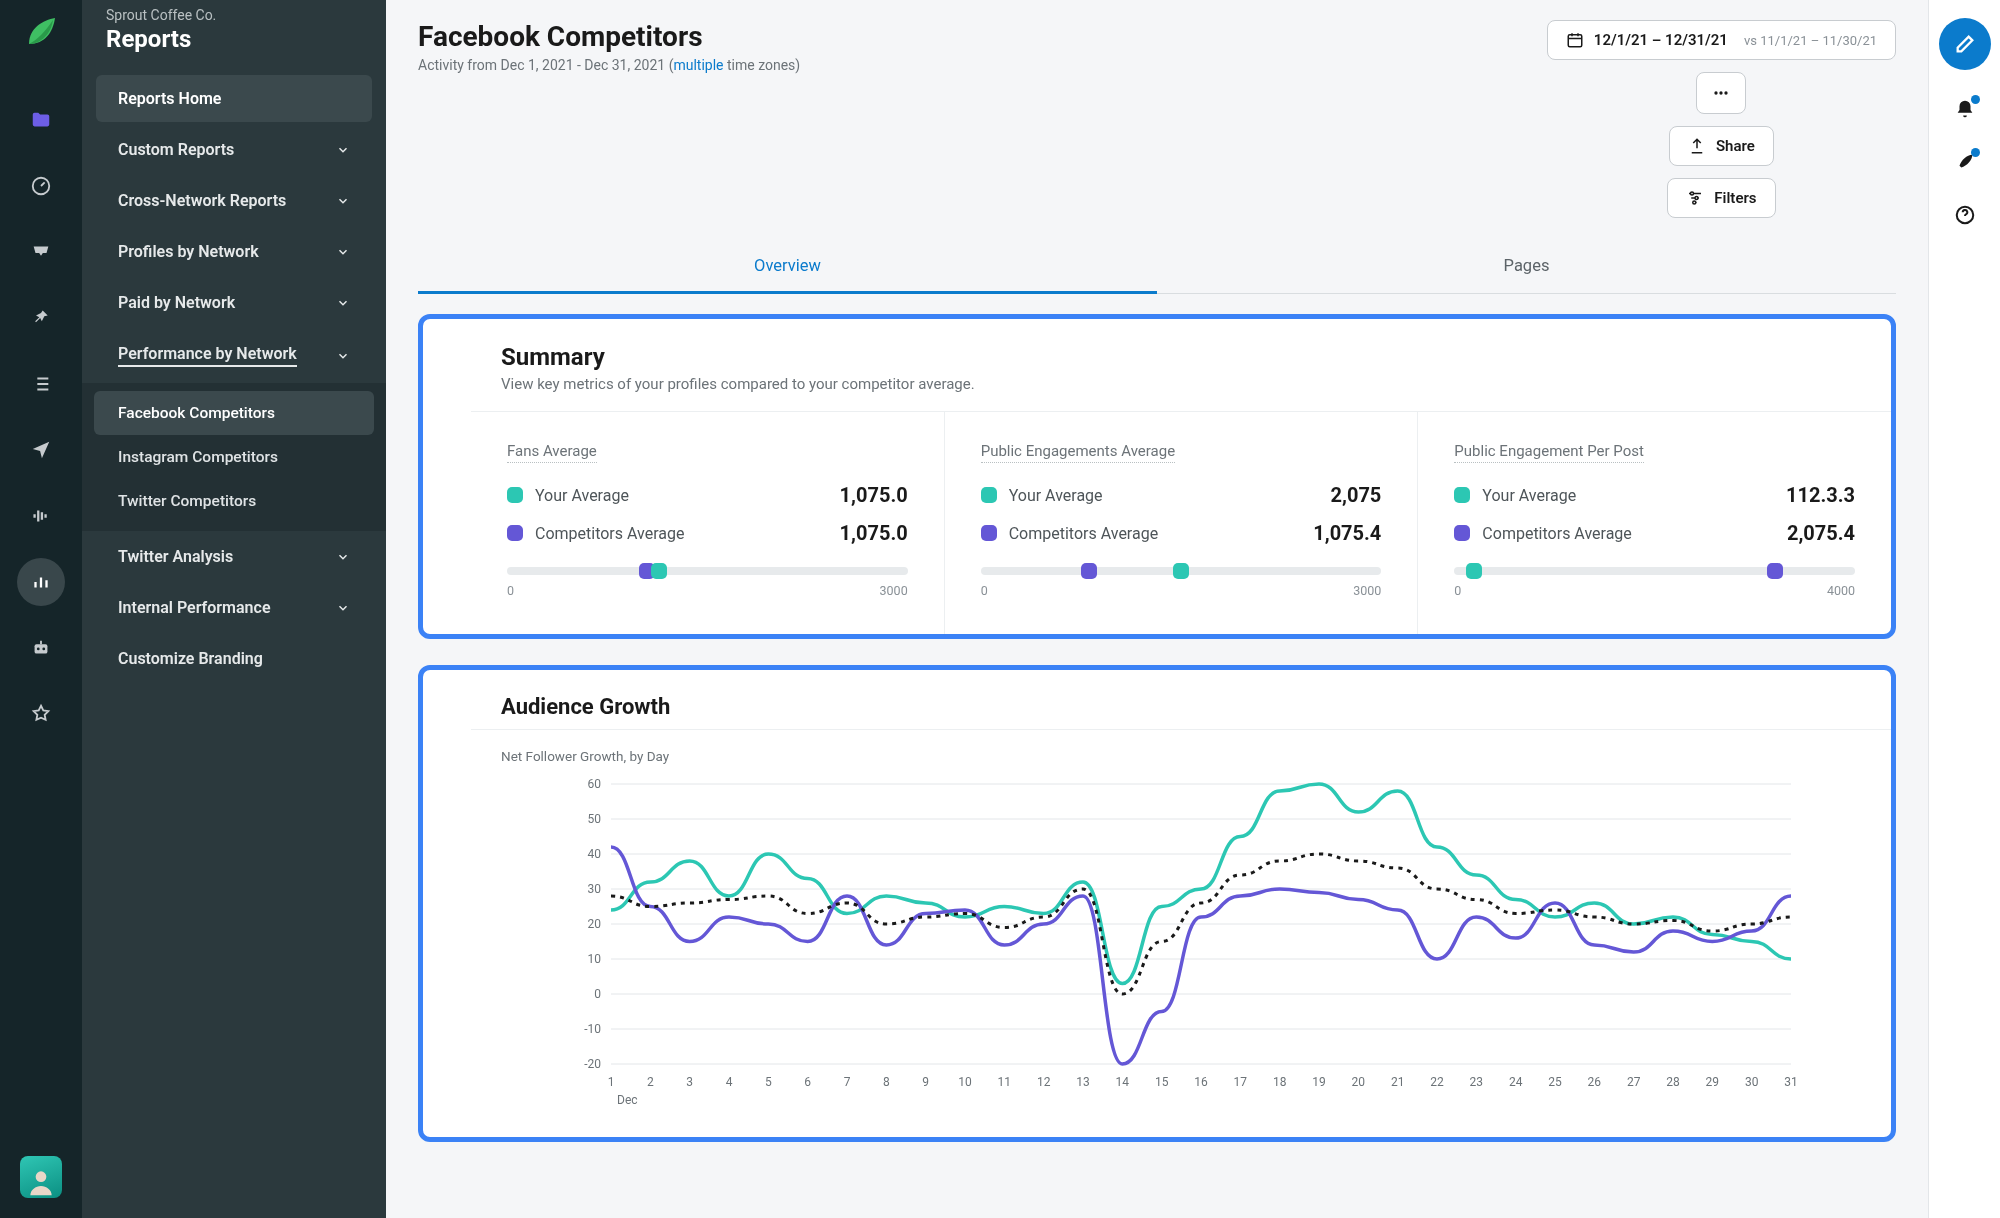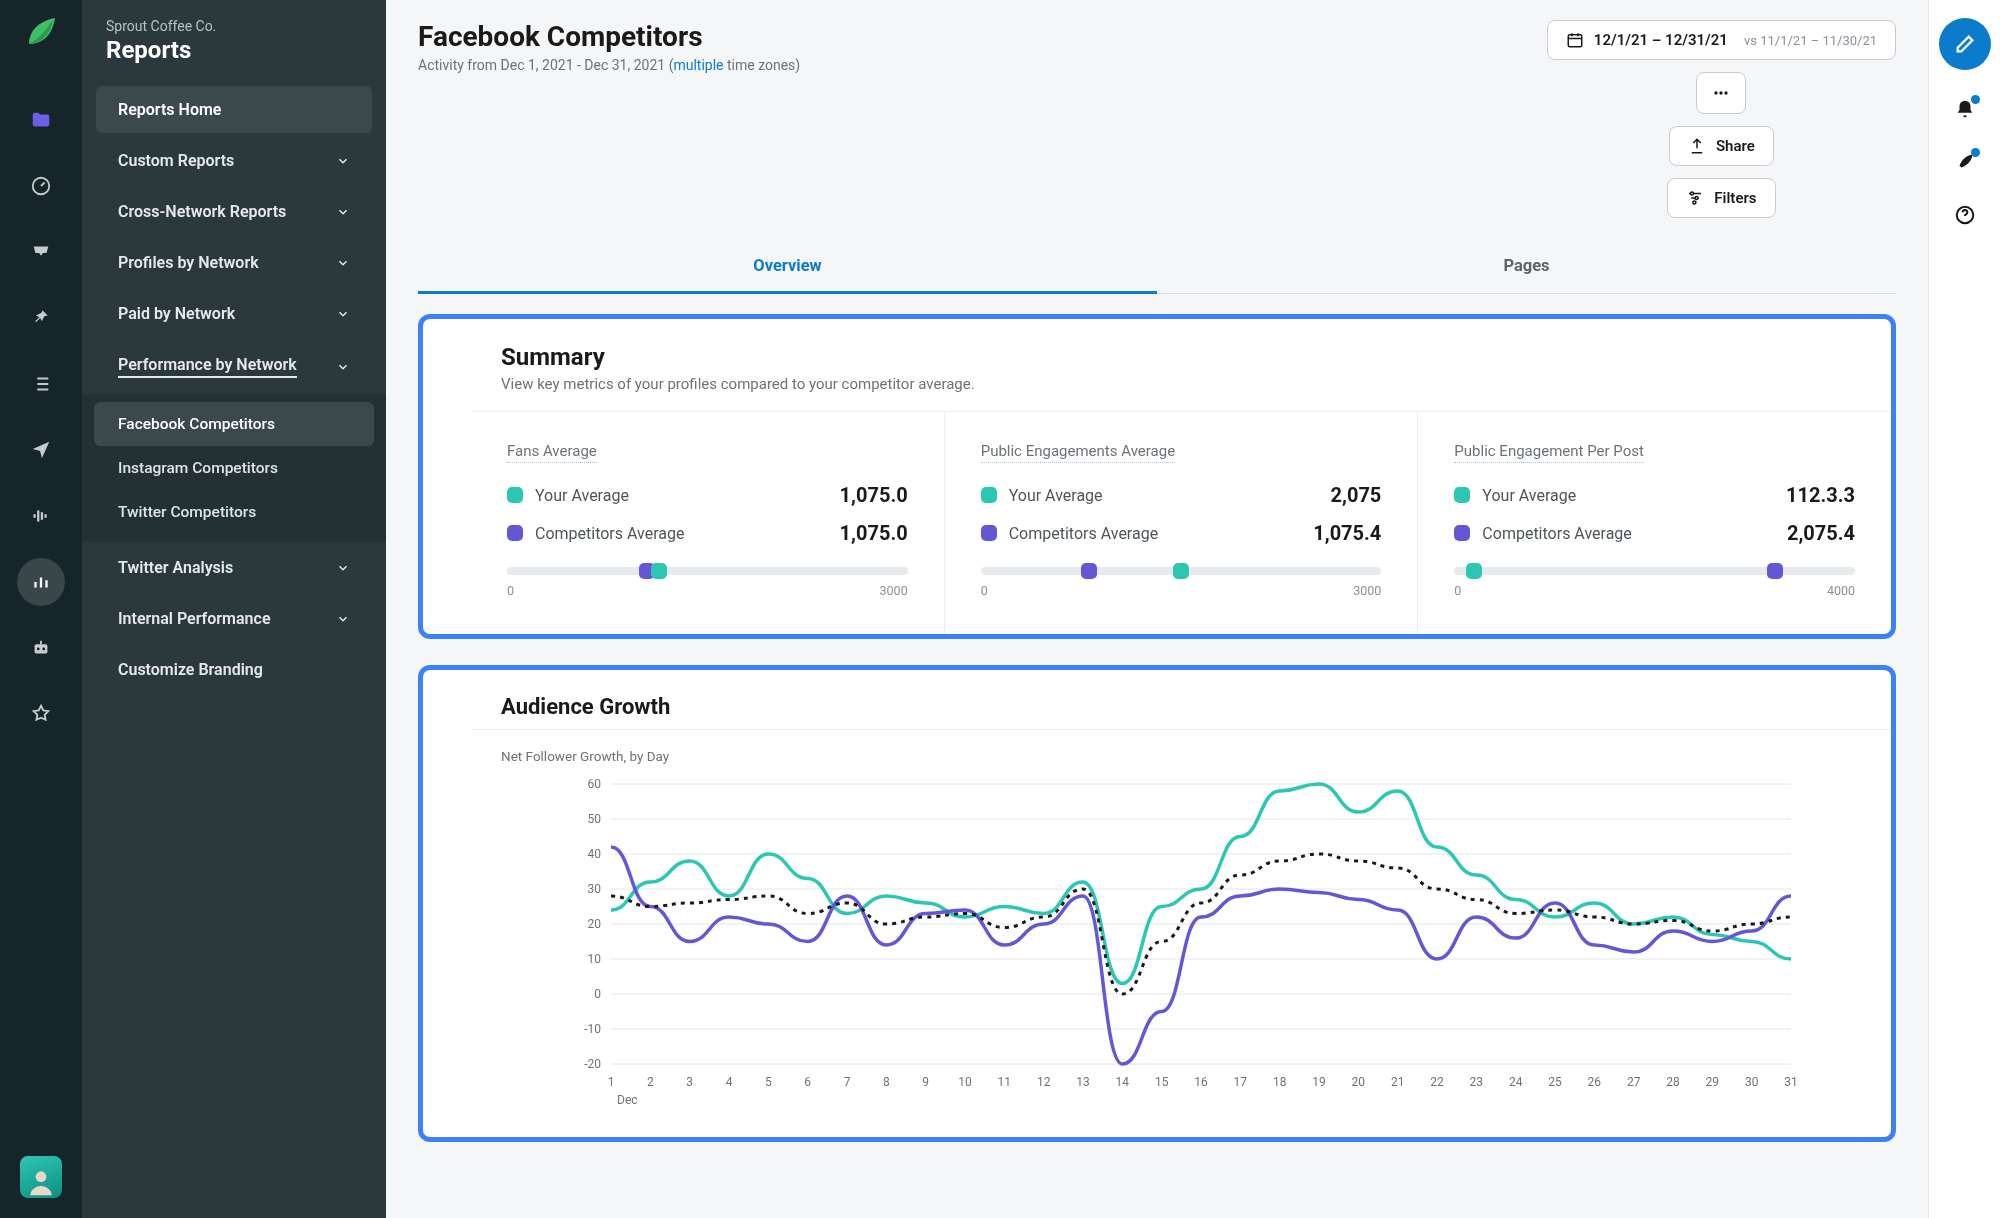--- a/index.html
+++ b/index.html
@@ -30,21 +30,21 @@
 .icon-rail .avatar {
   width: 42px; height: 42px; border-radius: 8px; margin-bottom: 20px;
   background: linear-gradient(160deg,#2fc6b4 0%, #0b8f82 100%);
   display:flex; align-items:flex-end; justify-content:center; overflow:hidden;
 }
 .icon-rail .avatar svg{width:32px;height:32px;}
 
 
 .sidebar {
   width: 304px; background: #2b393d; color: #e6e9ea;
-  display: flex; flex-direction: column; padding-top: 18px;
+  display: flex; flex-direction: column; padding-top: 7px;
 }
 .sidebar .workspace { padding: 0 24px 20px; }
 .sidebar .workspace-sub { font-size: 14px; color: #b9c0c2; }
 .sidebar .workspace-title { font-size: 24px; font-weight: 700; color: #fff; margin-top: 2px; }
 .sidebar .nav-item {
   display: flex; align-items: center; justify-content: space-between;
   padding: 14px 22px; margin: 2px 14px; border-radius: 6px;
   font-size: 16px; font-weight: 600; cursor: pointer; color: #e6e9ea;
 }
 .sidebar .nav-item.selected { background: #3b494d; color:#fff; }
@@ -71,21 +71,21 @@
   padding: 10px 18px; border: 1px solid #c8ccd0; background: #fff;
   border-radius: 8px; font-size: 15px; font-weight: 600; cursor:pointer; color:#1a1a1a;
 }
 .btn.icon-only { padding: 10px 14px; }
 .btn .range-vs { font-weight: 400; color: #8a9197; font-size: 13px; margin-left:6px; }
 
 .tabs {
   display: flex; margin: 10px 32px 0; border-bottom: 1px solid #d9dde0;
 }
 .tab {
-  flex: 1; text-align: center; padding: 16px 0; font-size: 16.5px; font-weight: 700;
+  flex: 1; text-align: center; padding: 16px 0; font-size: 16.5px; font-weight: 400;
   color: #5c6368; cursor: pointer;
 }
 .tab.active { color: #0b7bcc; border-bottom: 3px solid #0b7bcc; margin-bottom:-1px; }
 
 .content { padding: 20px 32px; overflow:auto; }
 
 .card {
   background: #fff; border: 5px solid #3b82f6; border-radius: 12px; margin-bottom: 26px; padding-left: 48px;
 }
 .card-head { padding: 24px 30px 18px; border-bottom: 1px solid #eceff1; }

